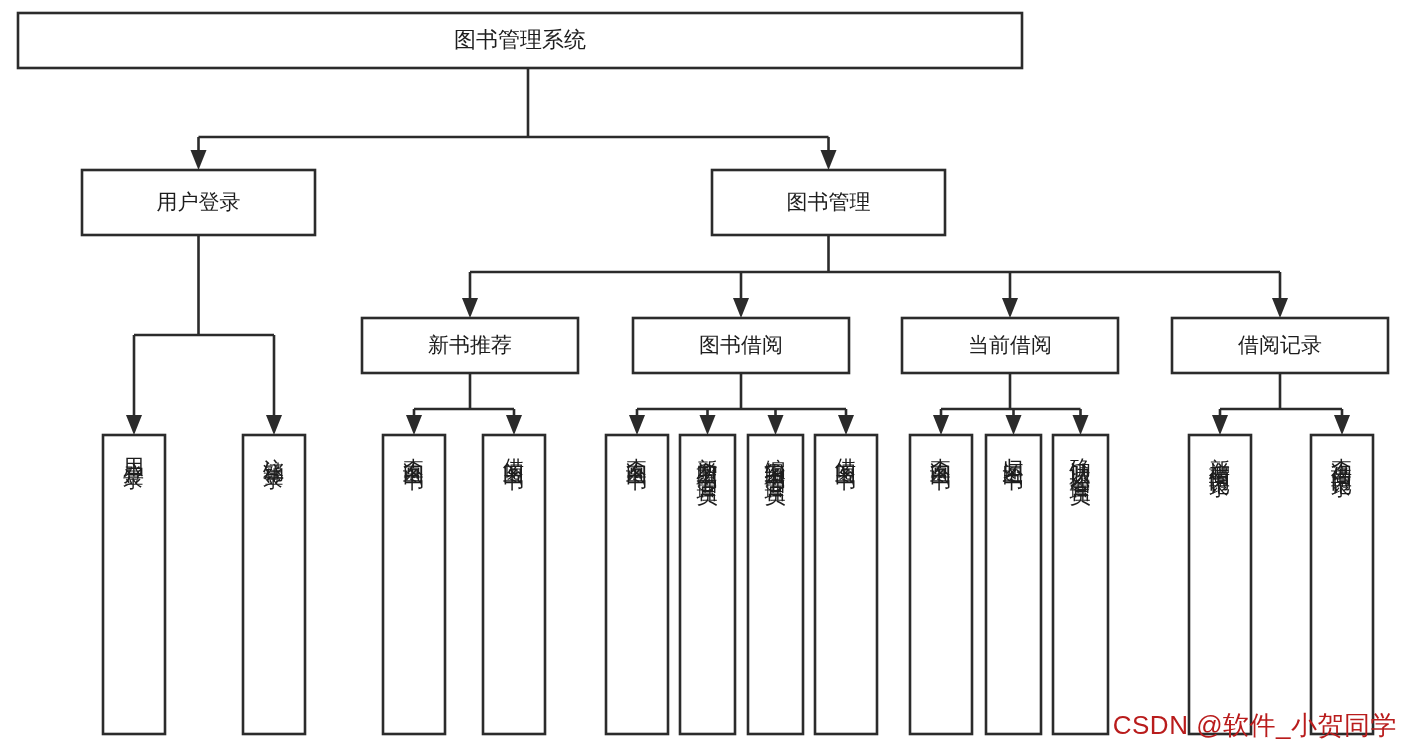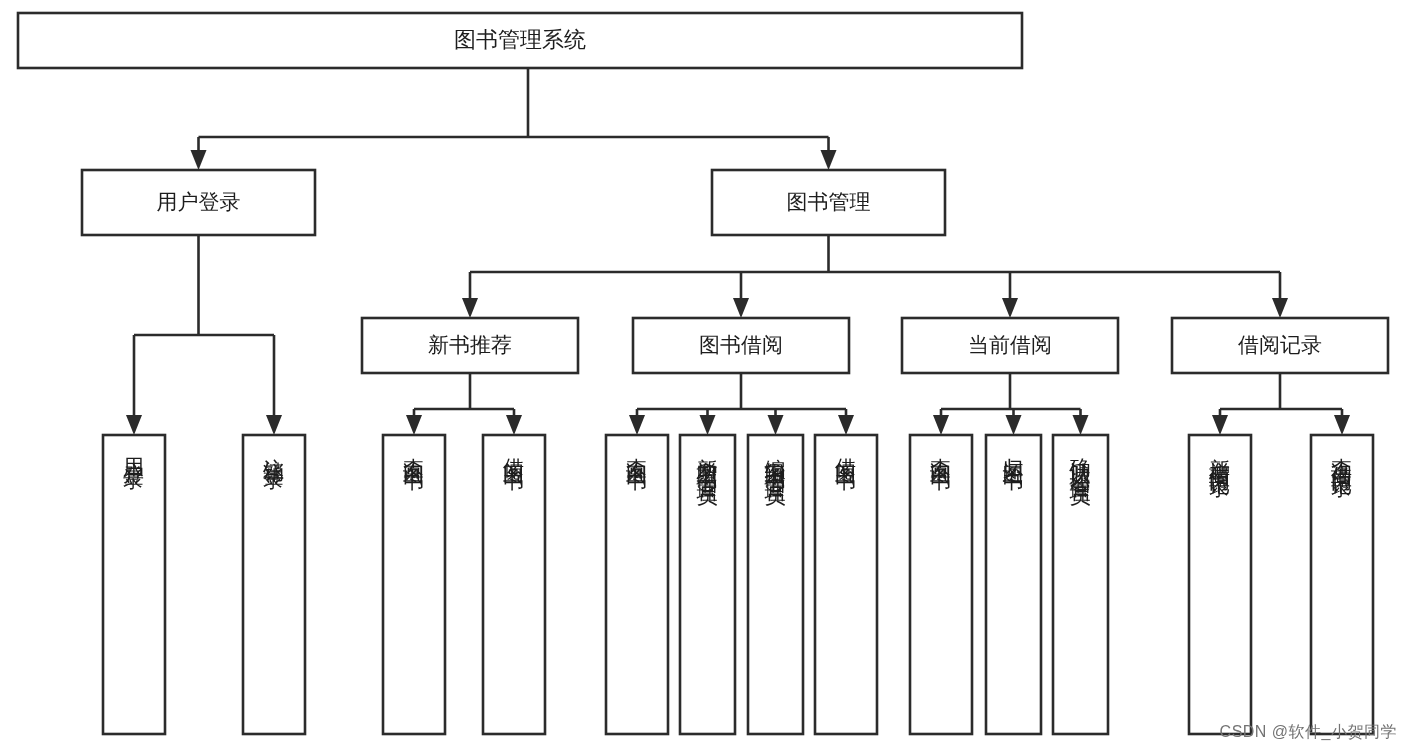--- a/index.html
+++ b/index.html
@@ -74,22 +74,22 @@
     line-height: 1.0;
     color: #1d1d1d;
     letter-spacing: 4px;
     white-space: nowrap;
   }
   .watermark {
     position: absolute;
     right: 8px;
     bottom: 4px;
     font-family: "Liberation Sans", "DejaVu Sans", sans-serif;
-    font-size: 16px;
-    color: #737373;
+    font-size: 26px;
+    color: #b91c1c;
     letter-spacing: 0.5px;
     white-space: nowrap;
   }
 </style>
 </head>
 <body>
 
 <div id="diagram-root">
 
   <svg class="diagram-canvas" viewBox="0 0 1405 747" xmlns="http://www.w3.org/2000/svg">

